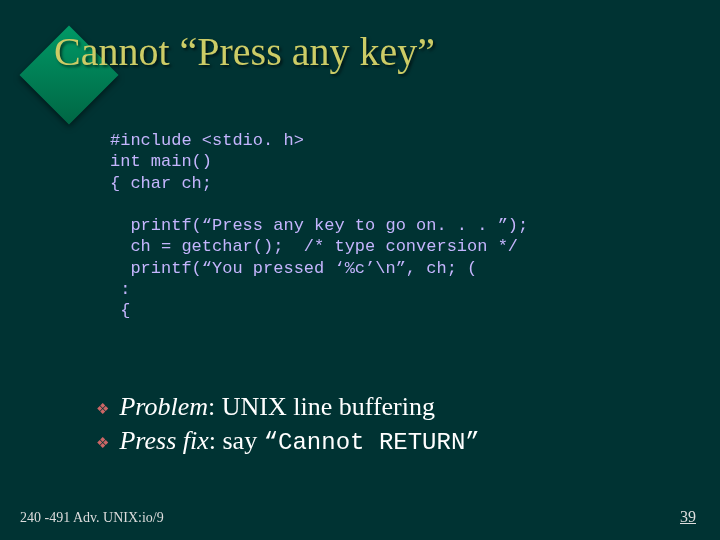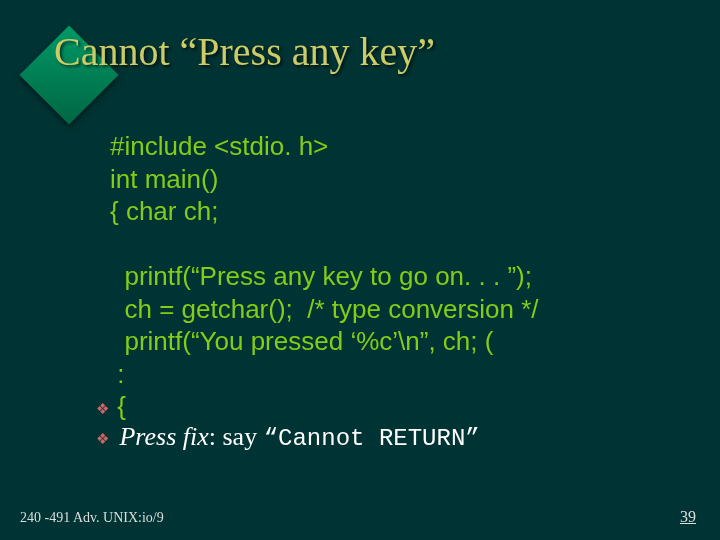--- a/index.html
+++ b/index.html
@@ -29,23 +29,23 @@
     top: 28px;
     font-size: 40px;
     color: #cccc66;
     text-shadow: 2px 2px 3px rgba(0,0,0,0.6);
     z-index: 1;
   }
   .code-block {
     position: absolute;
     left: 110px;
     top: 130px;
-    font-family: Liberation Sans, sans-serif;
-    font-size: 26px;
-    color: #84cc16;
+    font-family: Liberation Mono, monospace;
+    font-size: 17px;
+    color: #c4b5fd;
     line-height: 1.25;
     white-space: pre;
   }
   .bullets {
     position: absolute;
     left: 96px;
     top: 392px;
     font-size: 26px;
   }
   .bullet-row {
@@ -101,20 +101,21 @@
 <span></span>
 <span>  printf(“Press any key to go on. . . ”);</span>
 <span>  ch = getchar();  /* type conversion */</span>
 <span>  printf(“You pressed ‘%c’\n”, ch; (</span>
 <span> :</span>
 <span> {</span></div>
 
 <div class="bullets">
   <div class="bullet-row">
     <span class="bullet-icon">❖</span>
+    <span class="bullet-text"><span class="label-italic">Problem</span><span>: UNIX line buffering</span></span>
   </div>
   <div class="bullet-row">
     <span class="bullet-icon">❖</span>
     <span class="bullet-text"><span class="label-italic">Press fix</span><span>: say </span><span class="mono-inline">“Cannot RETURN”</span></span>
   </div>
 </div>
 
 <div class="footer-left">240 -491 Adv. UNIX:io/9</div>
 <div class="footer-right">39</div>
 

